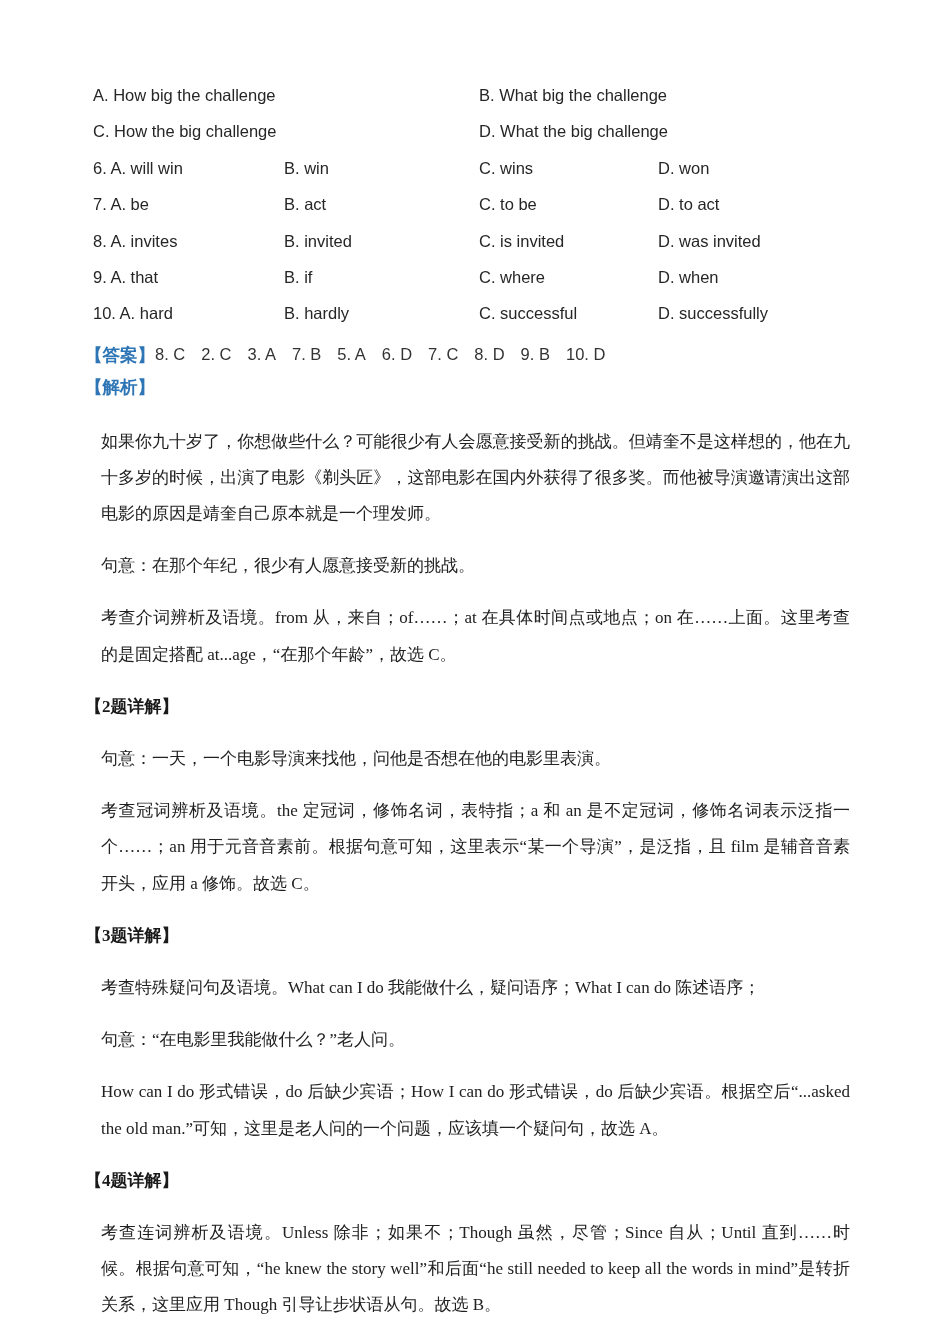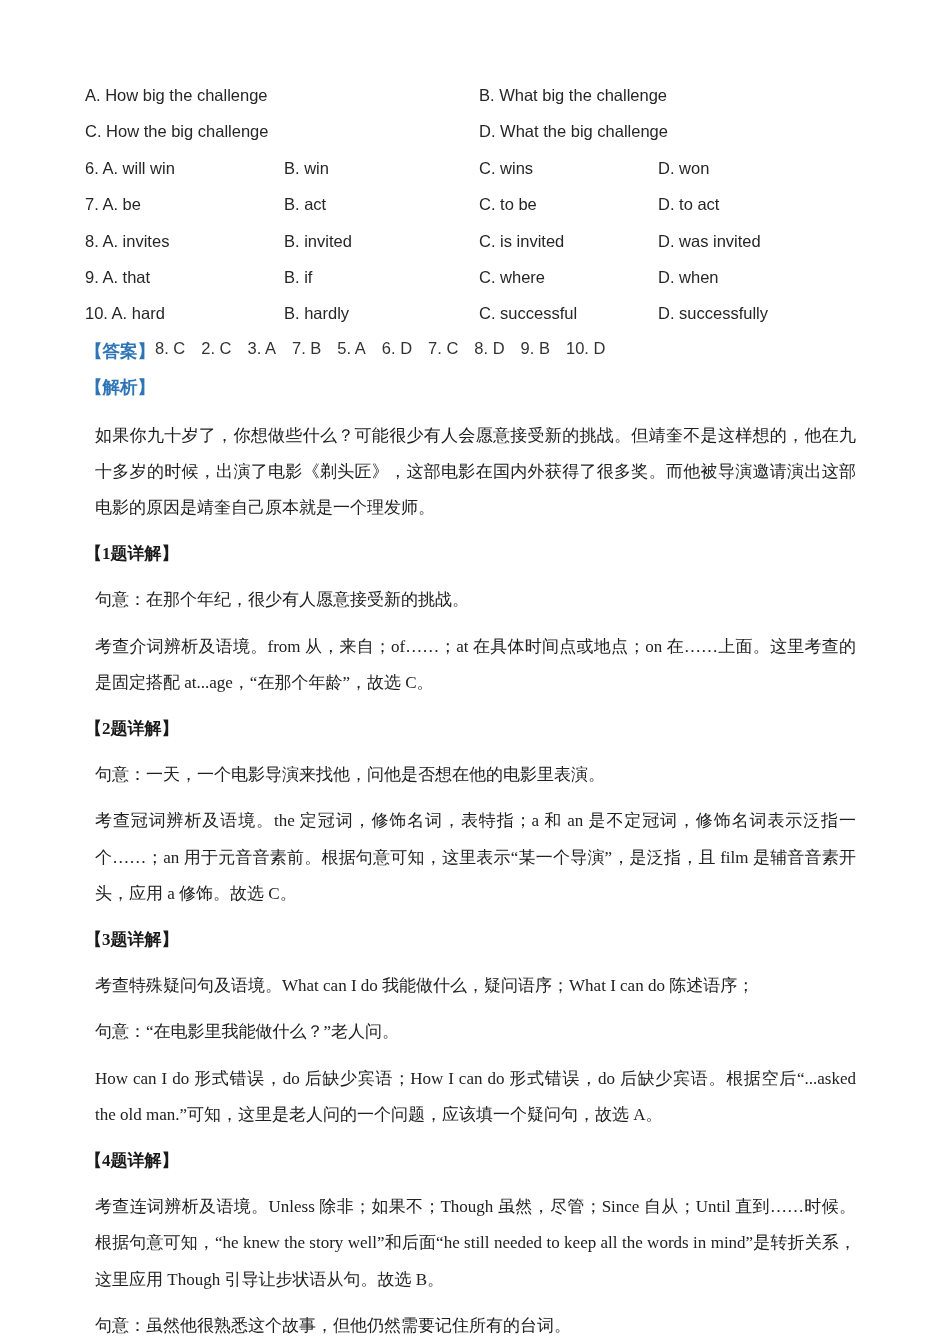--- a/index.html
+++ b/index.html
@@ -25,29 +25,29 @@
     height: 36.4px;
   }
   .opt-cell {
     position: absolute;
     top: 6px;
     font-family: "Liberation Sans", "DejaVu Sans", sans-serif;
     font-size: 16.5px;
     color: #262626;
     white-space: nowrap;
   }
-  .col-0 { left: 0; }
+  .col-0 { left: 8px; }
   .col-1 { left: 199px; }
   .col-2 { left: 394px; }
   .col-3 { left: 573px; }
   
   .answer-row {
     height: 36.4px;
     display: flex;
-    align-items: flex-start;
+    align-items: center;
     padding-top: 4px;
   }
   .bracket-label {
     color: #2E75B6;
     font-size: 17.5px;
     font-weight: 600;
     white-space: nowrap;
   }
   .answer-item {
     font-family: "Liberation Sans", "DejaVu Sans", sans-serif;
@@ -55,21 +55,21 @@
     color: #333333;
     margin-right: 16px;
     white-space: nowrap;
   }
   .analysis-row {
     height: 36.4px;
     padding-top: 4px;
   }
   
   .para {
-    margin: 10px;
+    margin: 16px;
     font-size: 17px;
     line-height: 36.2px;
     text-align: justify;
     color: #212121;
   }
   .sec-header {
     height: 36.2px;
     line-height: 36.2px;
     font-size: 17px;
     font-weight: 700;
@@ -137,21 +137,20 @@
       <span class="answer-item">9. B</span>
       <span class="answer-item">10. D</span>
     </div>
 
     <div class="analysis-row">
       <span class="bracket-label">【解析】</span>
     </div>
 
     <p class="para">如果你九十岁了，你想做些什么？可能很少有人会愿意接受新的挑战。但靖奎不是这样想的，他在九十多岁的时候，出演了电影《剃头匠》，这部电影在国内外获得了很多奖。而他被导演邀请演出这部电影的原因是靖奎自己原本就是一个理发师。</p>
 
-    <div class="sec-header">【1题详解】</div>
     <p class="para">句意：在那个年纪，很少有人愿意接受新的挑战。</p>
     <p class="para">考查介词辨析及语境。from 从，来自；of……；at 在具体时间点或地点；on 在……上面。这里考查的是固定搭配 at...age，“在那个年龄”，故选 C。</p>
 
     <div class="sec-header">【2题详解】</div>
     <p class="para">句意：一天，一个电影导演来找他，问他是否想在他的电影里表演。</p>
     <p class="para">考查冠词辨析及语境。the 定冠词，修饰名词，表特指；a 和 an 是不定冠词，修饰名词表示泛指一个……；an 用于元音音素前。根据句意可知，这里表示“某一个导演”，是泛指，且 film 是辅音音素开头，应用 a 修饰。故选 C。</p>
 
     <div class="sec-header">【3题详解】</div>
     <p class="para">考查特殊疑问句及语境。What can I do 我能做什么，疑问语序；What I can do 陈述语序；</p>
     <p class="para">句意：“在电影里我能做什么？”老人问。</p>

